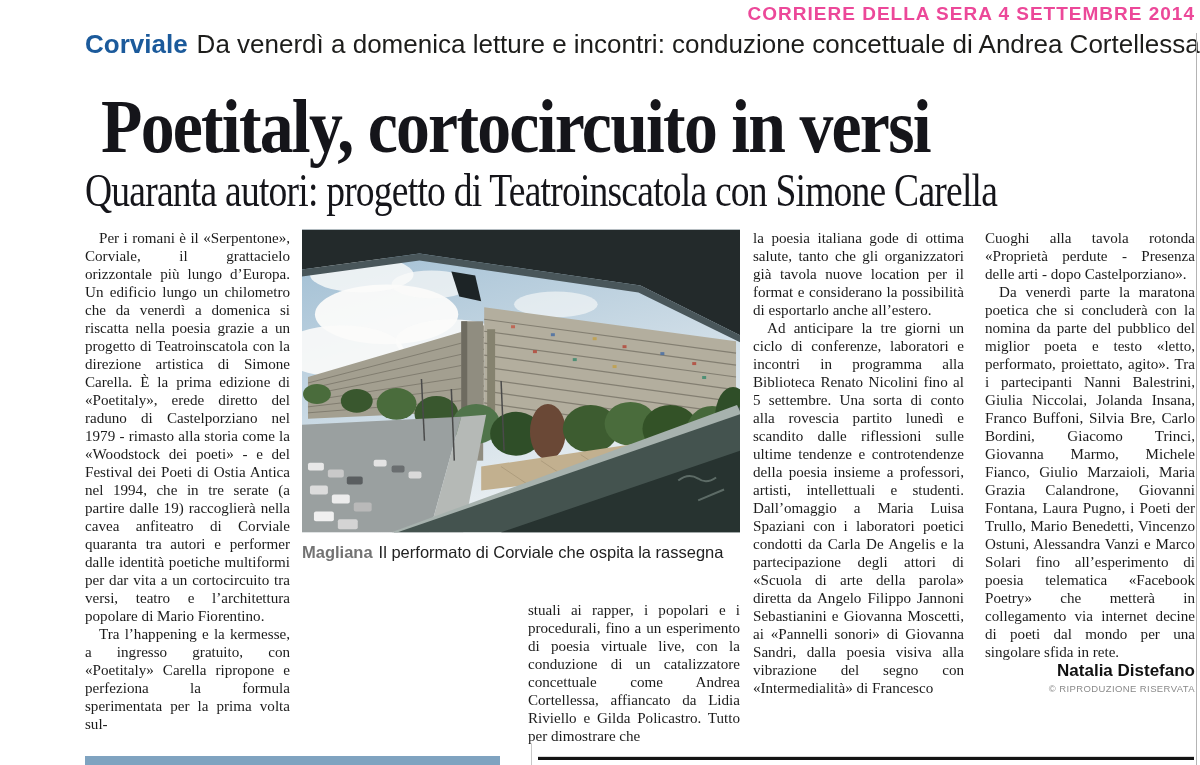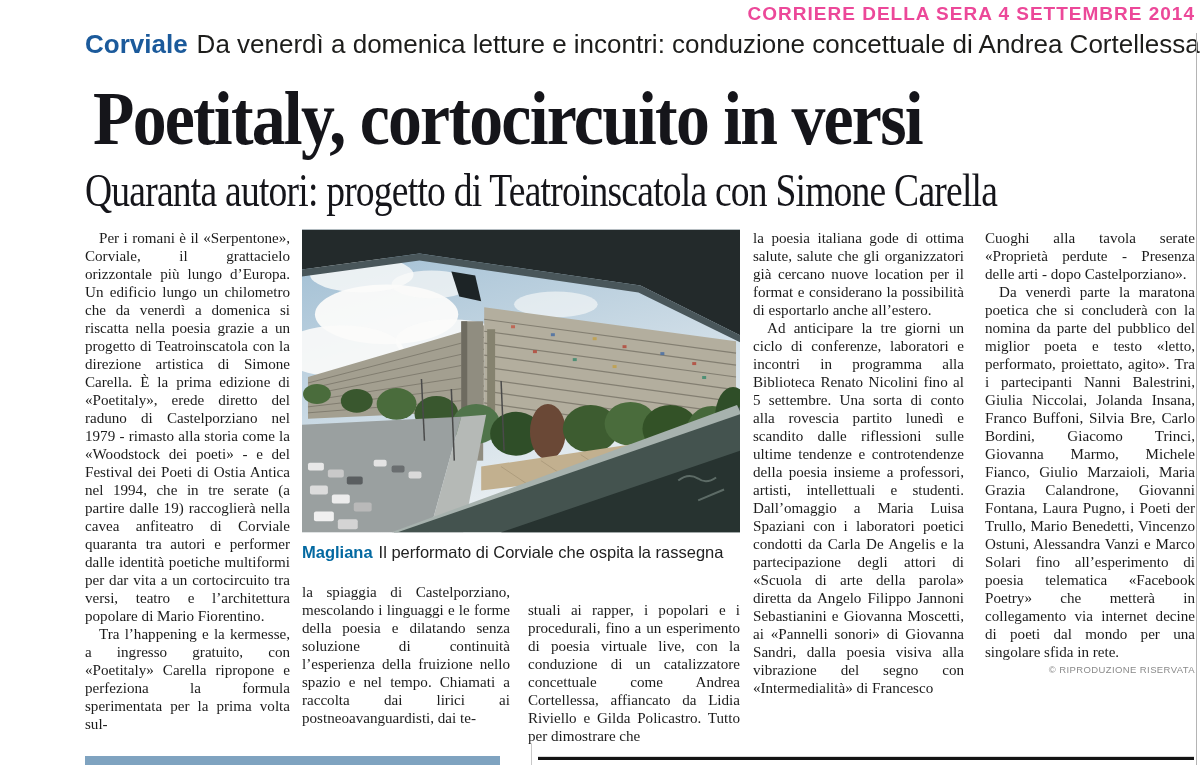--- a/index.html
+++ b/index.html
@@ -56,21 +56,21 @@
 <body>
 
 <div id="page">
 
   <div class="masthead">CORRIERE DELLA SERA 4 SETTEMBRE 2014</div>
 
   <div class="kicker">
     <span class="lead" style="color: rgb(27, 90, 155);">Corviale</span><span>Da venerdì a domenica letture e incontri: conduzione concettuale di Andrea Cortellessa</span>
   </div>
 
-  <h1 class="headline" style="margin:8px">
+  <h1 class="headline" style="margin:16px">
     <span>Poetitaly, cortocircuito in versi</span>
   </h1>
   <h2 class="subhead" style="margin:0">
     <span>Quaranta autori: progetto di Teatroinscatola con Simone Carella</span>
   </h2>
 
   <div class="photo">
     <svg width="438" height="304" viewBox="0 0 440 304" xmlns="http://www.w3.org/2000/svg">
       <defs>
         <linearGradient id="skyg" x1="0" y1="0" x2="0.4" y2="1">
@@ -181,42 +181,40 @@
         <path d="M398,272 l26,-11"></path>
       </g>
 
       <polygon points="0,0 440,0 440,106 340,56 118,24 0,40" fill="#232a2b"></polygon>
       <polygon points="0,40 118,24 340,56 440,106 440,113 338,63 118,31 0,47" fill="#49565a"></polygon>
       <polygon points="150,42 174,46 180,72 158,67" fill="#1d2426"></polygon>
     </svg>
   </div>
 
   <div class="caption">
-    <span class="lead" style="color: #0369a1;">Magliana</span><span>Il performato di Corviale che ospita la rassegna</span>
+    <span class="lead" style="color: #737373;">Magliana</span><span>Il performato di Corviale che ospita la rassegna</span>
   </div>
 
   <div id="col1" class="col">
       <p class="para indent">Per i romani è il «Serpentone», Corviale, il grattacielo orizzontale più lungo d’Europa. Un edificio lungo un chilometro che da venerdì a domenica si riscatta nella poesia grazie a un progetto di Teatroinscatola con la direzione artistica di Simone Carella. È la prima edizione di «Poetitaly», erede diretto del raduno di Castelporziano nel 1979 - rimasto alla storia come la «Woodstock dei poeti» - e del Festival dei Poeti di Ostia Antica nel 1994, che in tre serate (a partire dalle 19) raccoglierà nella cavea anfiteatro di Corviale quaranta tra autori e performer dalle identità poetiche multiformi per dar vita a un cortocircuito tra versi, teatro e l’architettura popolare di Mario Fiorentino.</p>
       <p class="para indent">Tra l’happening e la kermesse, a ingresso gratuito, con «Poetitaly» Carella ripropone e perfeziona la formula sperimentata per la prima volta sul-</p>
-    </div>
-  <div id="col2" class="col">
-      <p class="para">la spiaggia di Castelporziano, mescolando i linguaggi e le forme della poesia e dilatando senza soluzione di continuità l’esperienza della fruizione nello spazio e nel tempo. Chiamati a raccolta dai lirici ai postneoavanguardisti, dai te-</p>
     </div>
   <div id="col3" class="col">
       <p class="para">stuali ai rapper, i popolari e i procedurali, fino a un esperimento di poesia virtuale live, con la conduzione di un catalizzatore concettuale come Andrea Cortellessa, affiancato da Lidia Riviello e Gilda Policastro. Tutto per dimostrare che</p>
     </div>
   <div id="col4" class="col">
-      <p class="para">la poesia italiana gode di ottima salute, salute che gli organizzatori già cercano nuove location per il format e considerano la possibilità di esportarlo anche all’estero.</p>
+      <p class="para">la poesia italiana gode di ottima salute, tanto che gli organizzatori già tavola nuove location per il format e considerano la possibilità di esportarlo anche all’estero.</p>
       <p class="para indent">Ad anticipare la tre giorni un ciclo di conferenze, laboratori e incontri in programma alla Biblioteca Renato Nicolini fino al 5 settembre. Una sorta di conto alla rovescia partito lunedì e scandito dalle riflessioni sulle ultime tendenze e controtendenze della poesia insieme a professori, artisti, intellettuali e studenti. Dall’omaggio a Maria Luisa Spaziani con i laboratori poetici condotti da Carla De Angelis e la partecipazione degli attori di «Scuola di arte della parola» diretta da Angelo Filippo Jannoni Sebastianini e Giovanna Moscetti, ai «Pannelli sonori» di Giovanna Sandri, dalla poesia visiva alla vibrazione del segno con «Intermedialità» di Francesco</p>
     </div>
   <div id="col5" class="col">
     <div>
-        <p class="para">Cuoghi alla tavola serate «Proprietà perdute - Presenza delle arti - dopo Castelporziano».</p>
+        <p class="para">Cuoghi alla tavola rotonda «Proprietà perdute - Presenza delle arti - dopo Castelporziano».</p>
         <p class="para indent">Da venerdì parte la maratona poetica che si concluderà con la nomina da parte del pubblico del miglior poeta e testo «letto, performato, proiettato, agito». Tra i partecipanti Nanni Balestrini, Giulia Niccolai, Jolanda Insana, Franco Buffoni, Silvia Bre, Carlo Bordini, Giacomo Trinci, Giovanna Marmo, Michele Fianco, Giulio Marzaioli, Maria Grazia Calandrone, Giovanni Fontana, Laura Pugno, i Poeti der Trullo, Mario Benedetti, Vincenzo Ostuni, Alessandra Vanzi e Marco Solari fino all’esperimento di poesia telematica «Facebook Poetry» che metterà in collegamento via internet decine di poeti dal mondo per una singolare sfida in rete.</p>
       </div>
+    <div class="byline">Natalia Distefano</div>
     <div class="copyright">© RIPRODUZIONE RISERVATA</div>
   </div>
 
   <div class="edge-rule"></div>
   <div class="blue-bar" style="background-color: rgb(127, 163, 192);"></div>
   <div class="bar-divider"></div>
   <div class="black-rule"></div>
 
 </div>
 

